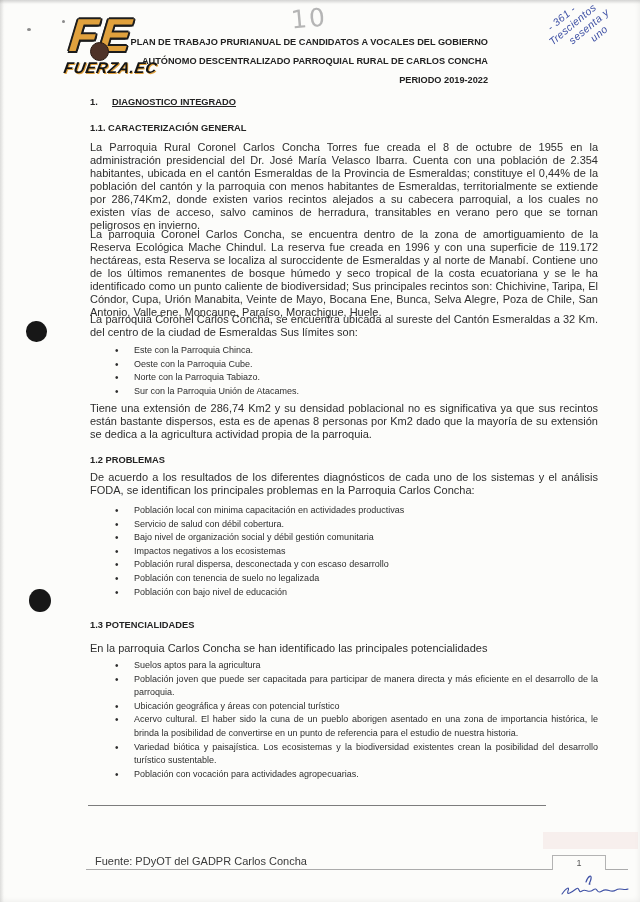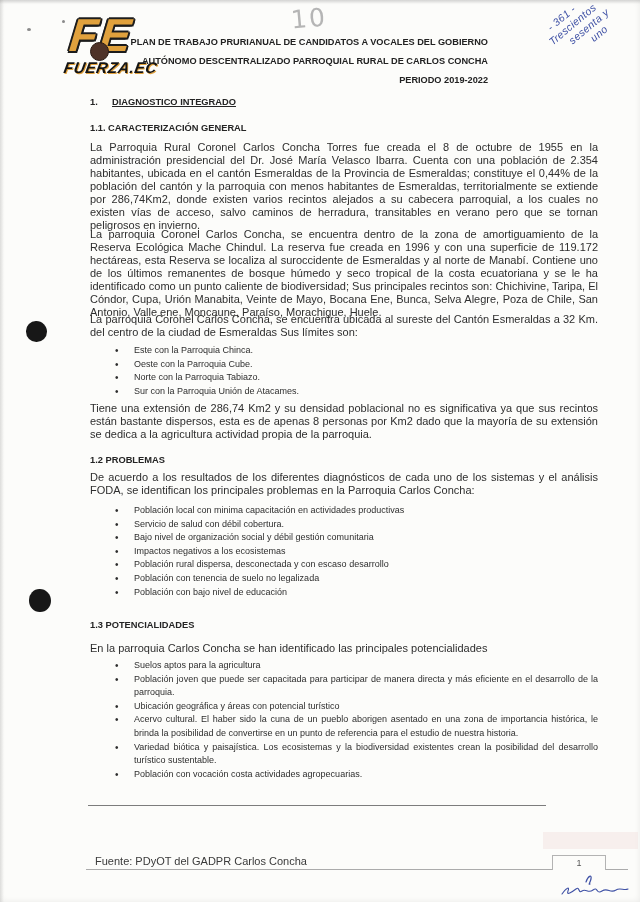--- a/index.html
+++ b/index.html
@@ -158,21 +158,21 @@
   <div class="heading" style="top:620px;">1.3 POTENCIALIDADES</div>
 
   <div class="para" style="top:642px;">En la parroquia Carlos Concha se han identificado las principales potencialidades</div>
 
   <ul class="blist" style="top:659px;">
     <li>Suelos aptos para la agricultura</li>
     <li>Población joven que puede ser capacitada para participar de manera directa y más eficiente en el desarrollo de la parroquia.</li>
     <li>Ubicación geográfica y áreas con potencial turístico</li>
     <li>Acervo cultural. El haber sido la cuna de un pueblo aborigen asentado en una zona de importancia histórica, le brinda la posibilidad de convertirse en un punto de referencia para el estudio de nuestra historia.</li>
     <li>Variedad biótica y paisajística. Los ecosistemas y la biodiversidad existentes crean la posibilidad del desarrollo turístico sustentable.</li>
-    <li>Población con vocación costa actividades agropecuarias.</li>
+    <li>Población con vocación para actividades agropecuarias.</li>
   </ul>
 
   <div class="foot-rule"></div>
 
   <div class="footer-line"></div>
   <div class="source">Fuente: PDyOT del GADPR Carlos Concha</div>
   <div class="page-tab">1</div>
 
   <svg class="signature" width="88" height="28" viewBox="0 0 88 28">
     <path d="M38,10 C40,4 44,2 43,7 C42,11 40,13 42,12" fill="none" stroke="#3f51a5" stroke-width="1.2" stroke-linecap="round"></path>

